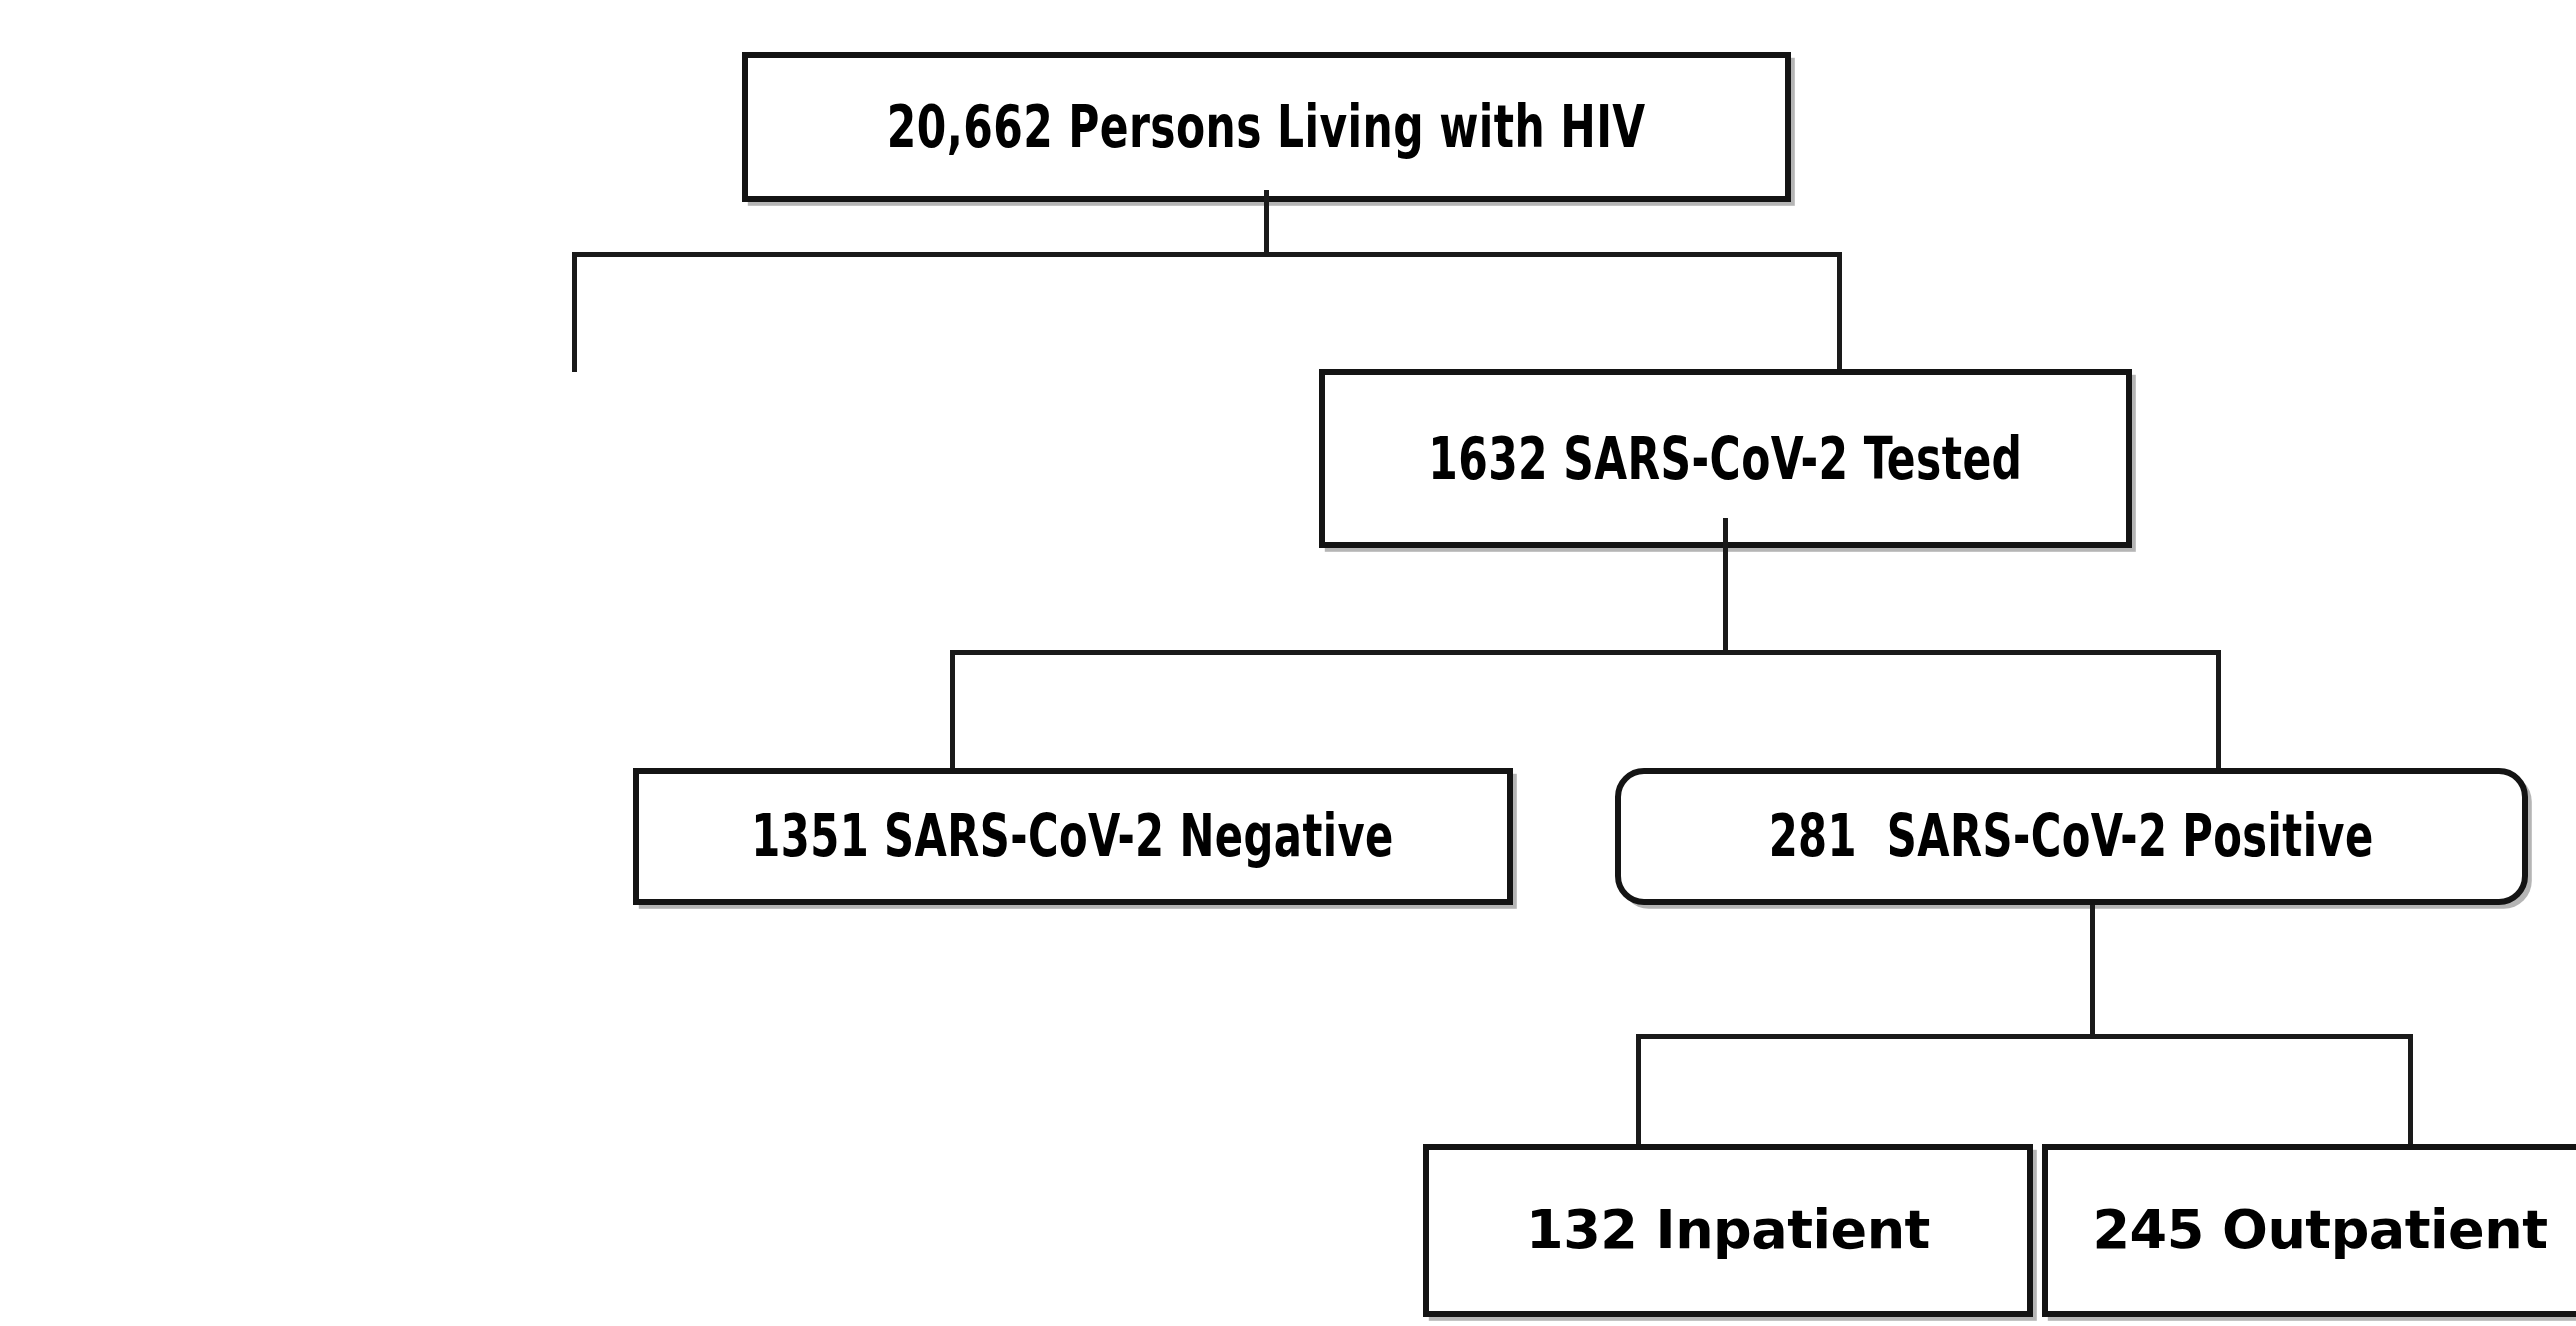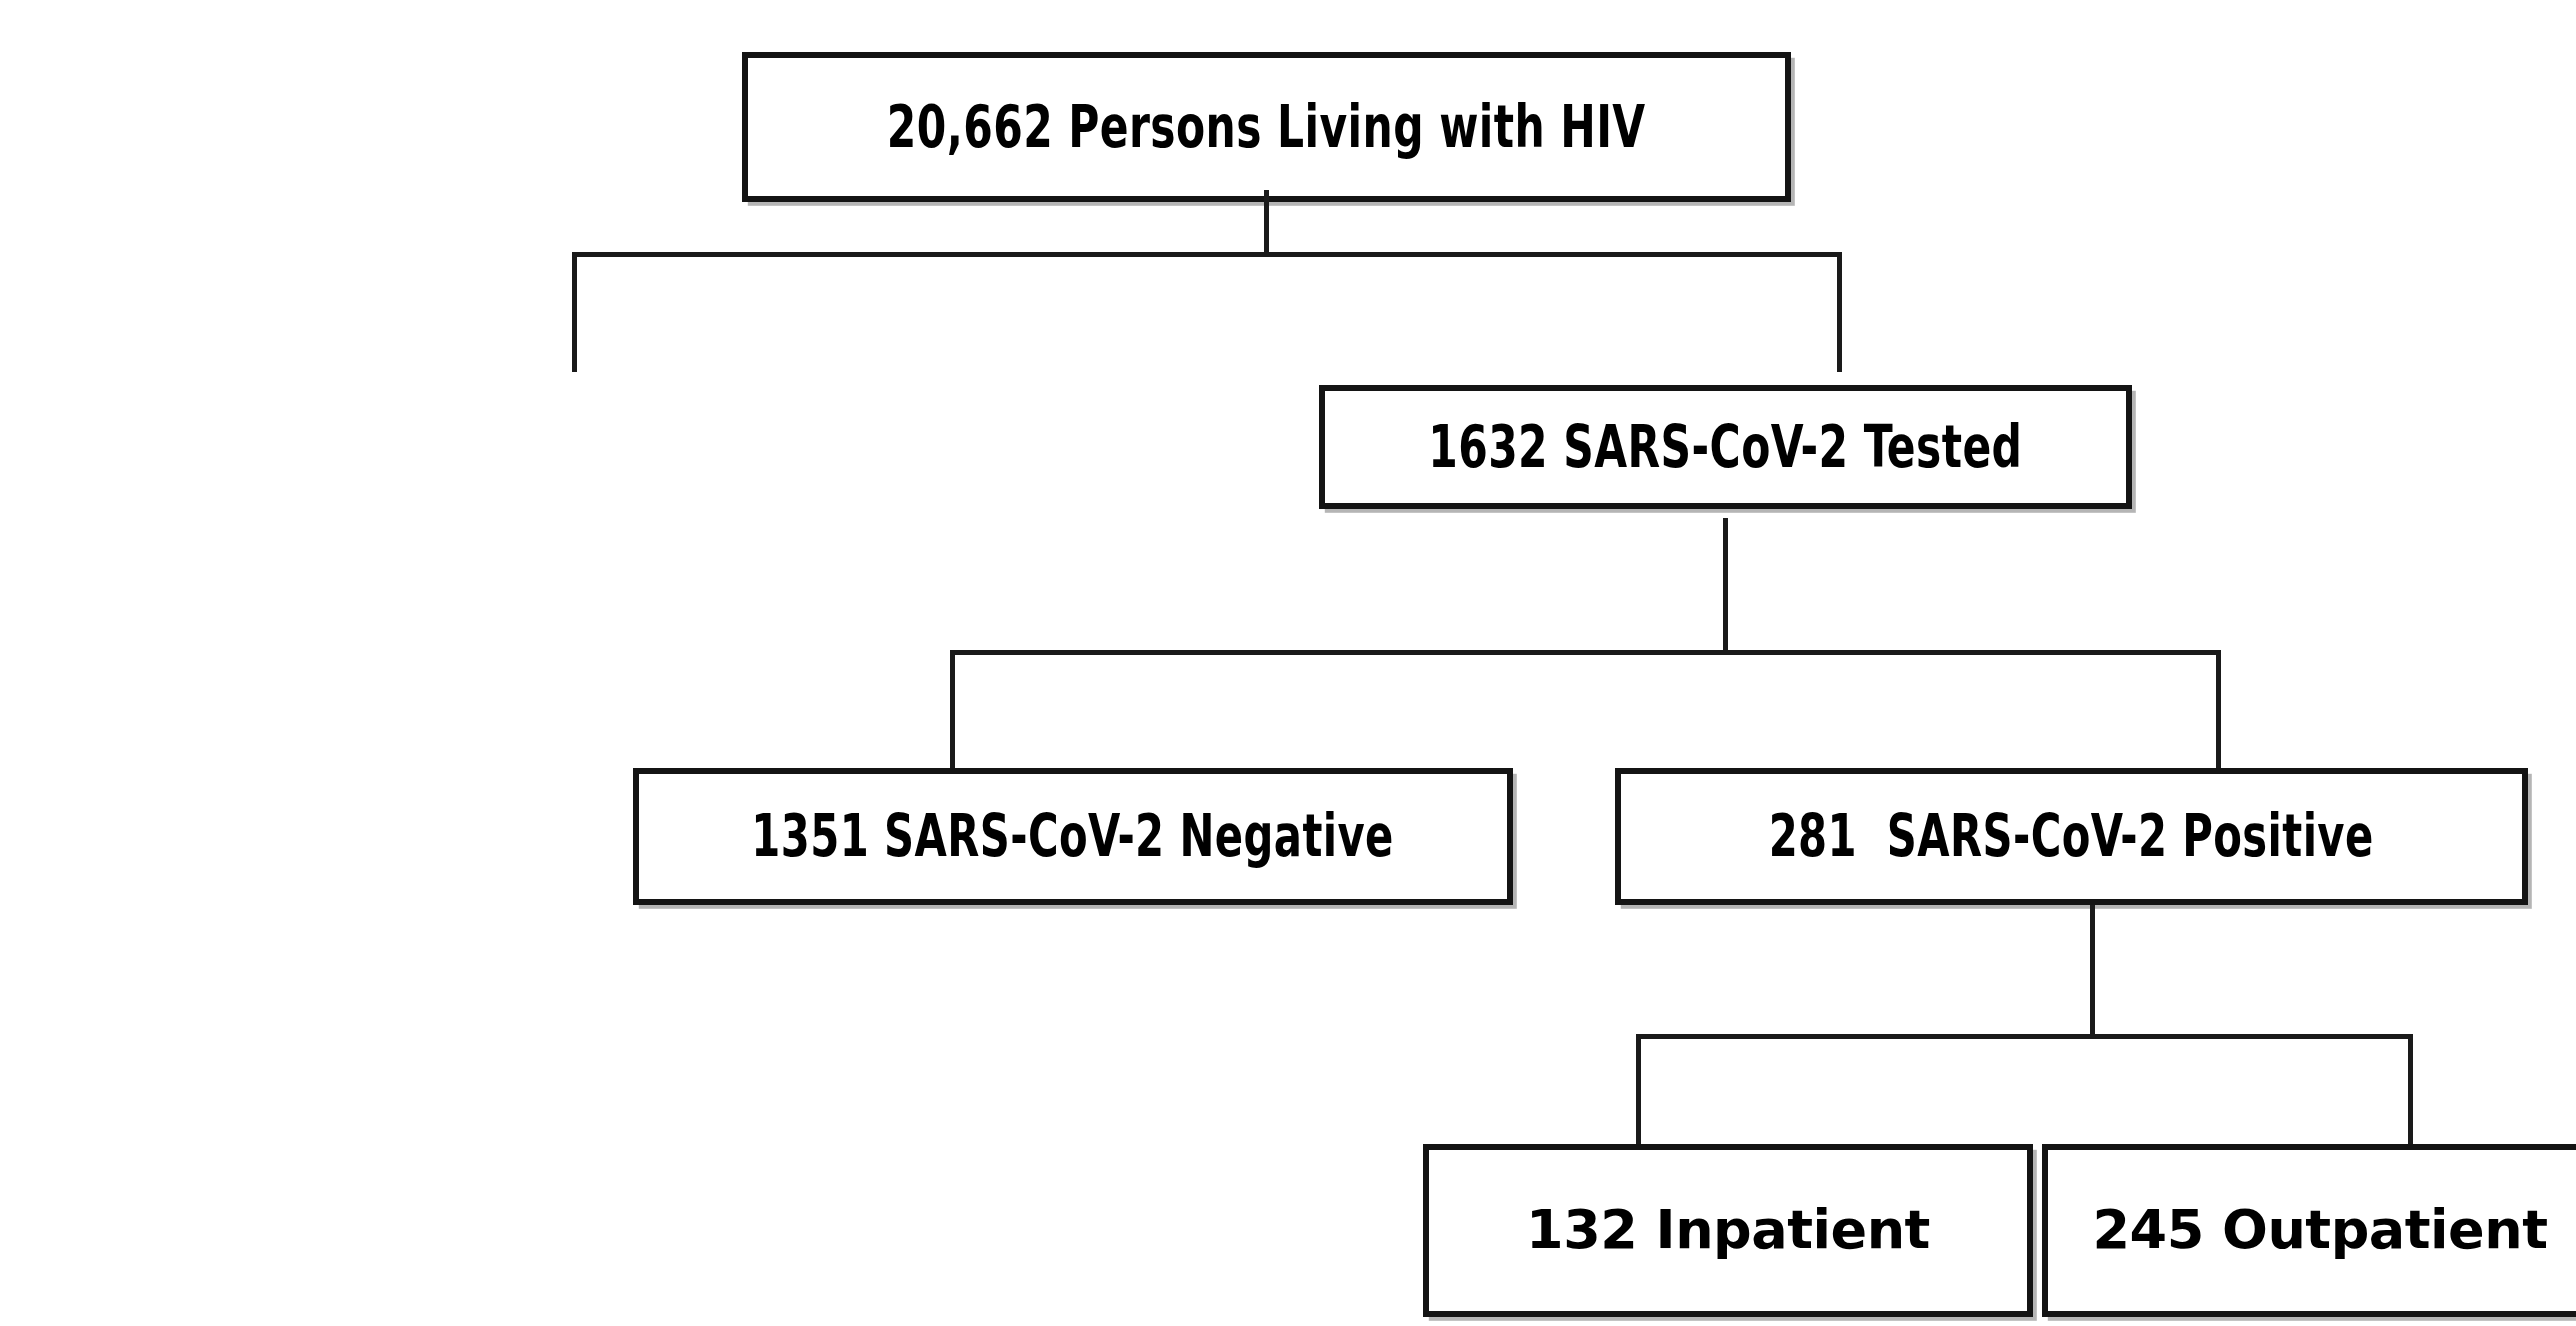--- a/index.html
+++ b/index.html
@@ -87,34 +87,34 @@
   <div class="node cond fs-root" style="left:742px; top:52px; width:1049px; height:150px;">
     <span class="node-label">20,662 Persons Living with HIV</span>
   </div>
 
   <div class="conn-v" style="left:1264px; top:190px; height:67px;"></div>
   <div class="conn-h" style="left:572px; top:252px; width:1270px;"></div>
   <div class="conn-v" style="left:572px; top:252px; height:120px;"></div>
   <div class="conn-v" style="left:1837px; top:252px; height:120px;"></div>
 
 
-  <div class="node cond fs-lvl2" style="left:1319px; top:385px; width:813px; height:124px;">
+  <div class="node cond fs-lvl2" style="left:1319px; top:369px; width:813px; height:179px;">
     <span class="node-label">1632 SARS-CoV-2 Tested</span>
   </div>
 
   <div class="conn-v" style="left:1723px; top:518px; height:137px;"></div>
   <div class="conn-h" style="left:950px; top:650px; width:1271px;"></div>
   <div class="conn-v" style="left:950px; top:650px; height:122px;"></div>
   <div class="conn-v" style="left:2216px; top:650px; height:122px;"></div>
 
   <div class="node cond fs-lvl3" style="left:633px; top:768px; width:880px; height:137px;">
     <span class="node-label">1351 SARS-CoV-2 Negative</span>
   </div>
 
-  <div class="node cond fs-lvl3" style="left:1615px; top:768px; width:913px; height:137px;">
+  <div class="node cond fs-lvl3" style="left:1615px; top:768px; width:913px; height:137px;border-radius:29px;">
     <span class="node-label">281  SARS-CoV-2 Positive</span>
   </div>
 
   <div class="conn-v" style="left:2090px; top:905px; height:134px;"></div>
   <div class="conn-h" style="left:1636px; top:1034px; width:777px;"></div>
   <div class="conn-v" style="left:1636px; top:1034px; height:113px;"></div>
   <div class="conn-v" style="left:2408px; top:1034px; height:113px;"></div>
 
   <div class="node wide fs-leaf" style="left:1423px; top:1144px; width:610px; height:173px;">
     <span class="node-label">132 Inpatient</span>

